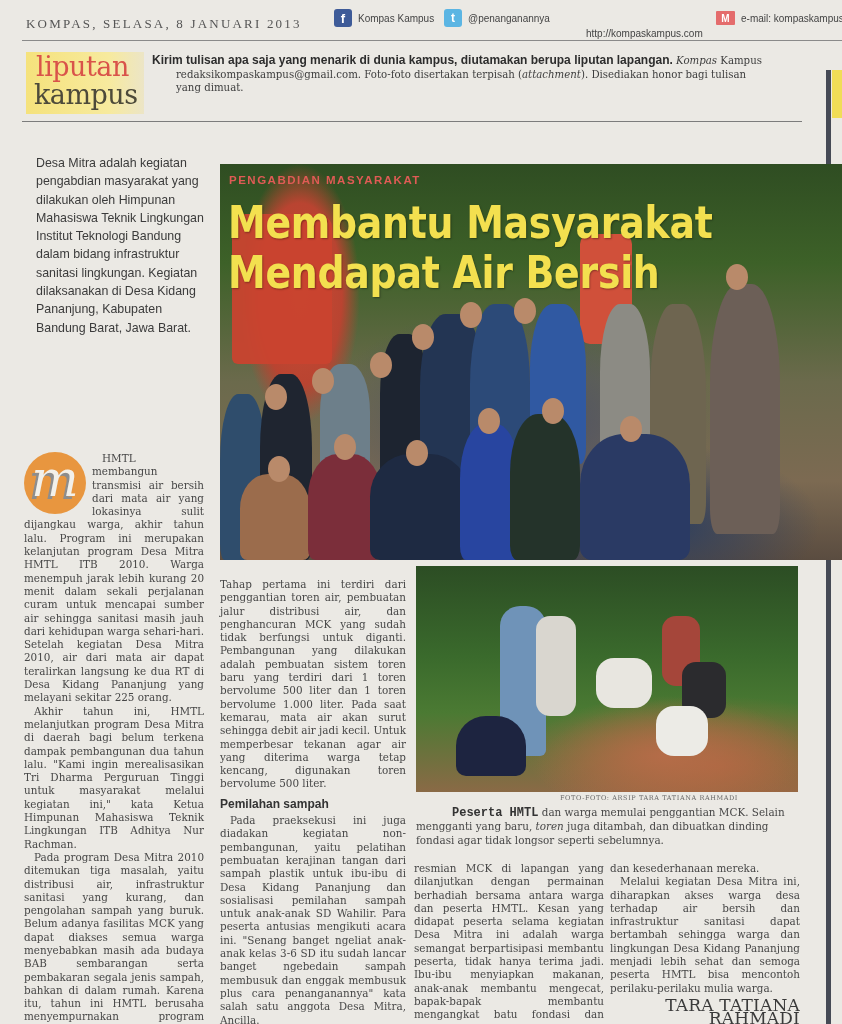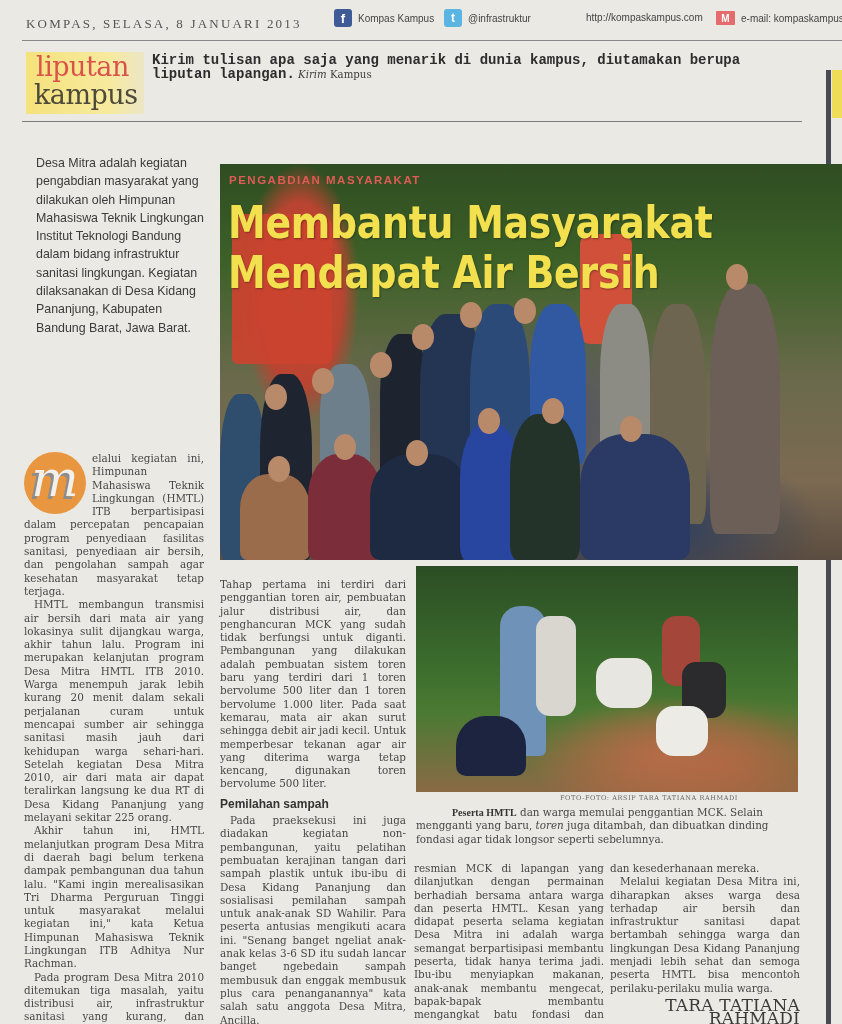--- a/index.html
+++ b/index.html
@@ -30,21 +30,21 @@
   .banner-logo {
     left: 26px; top: 52px; width: 118px; height: 62px;
     background: linear-gradient(90deg, #f5e27c 0%, #f7ea9e 70%, #ece5c6 100%);
   }
   .logo-line1 { position: absolute; left: 10px; top: 0px; font-size: 27px; color: #d9534a;
     font-family: "DejaVu Serif", serif; line-height: 30px; letter-spacing: -0.5px; }
   .logo-line2 { position: absolute; left: 8px; top: 28px; font-size: 27px; color: #4d4a3a;
     font-family: "DejaVu Serif", serif; line-height: 30px; letter-spacing: -0.5px; }
   .banner-text { left: 152px; top: 54px; width: 620px; font-size: 10.2px; line-height: 13.5px;
     color: #3e3e3e; }
-  .banner-text .lead { font-family: Liberation Mono, monospace; font-weight: bold; font-size: 14px; color: #2d2d2d; }
+  .banner-text .lead { font-family: Liberation Sans, sans-serif; font-weight: bold; font-size: 12px; color: #2d2d2d; }
   .banner-text .body { padding-left: 24px; display: block; }
   .banner-rule { left: 22px; top: 121px; width: 780px; height: 1px; background: #7c7c7c; }
   .right-bar { left: 826px; top: 70px; width: 5px; height: 954px; background: #454a55; }
   .right-yellow { left: 832px; top: 70px; width: 10px; height: 48px; background: #f0dd57; }
 
   
   .intro { left: 36px; top: 154px; width: 172px; font-family: "Liberation Sans", sans-serif;
     font-weight: normal; font-size: 12.4px; line-height: 18.3px; color: #3b3b3b; }
 
   
@@ -88,55 +88,56 @@
   
   .photo-second { left: 416px; top: 566px; width: 382px; height: 226px; overflow: hidden;
     background:
       radial-gradient(ellipse 140px 60px at 250px 190px, #b56c48 0%, transparent 100%),
       radial-gradient(ellipse 180px 70px at 300px 200px, #a9653f 0%, transparent 100%),
       linear-gradient(180deg, #2c4d24 0%, #3a6a2c 40%, #4b7a33 65%, #8a6a46 100%);
   }
   .photo-credit { left: 560px; top: 794px; font-size: 6.5px; letter-spacing: 0.6px; color: #666;
     font-family: "DejaVu Serif", serif; }
   .caption { left: 416px; top: 806px; width: 390px; font-size: 10.4px; line-height: 13.3px; color: #474747; }
-  .caption b { font-family: Liberation Serif, serif; font-size: 10px; color: #333; padding-left: 36px; }
+  .caption b { font-family: Liberation Mono, monospace; font-size: 12px; color: #333; padding-left: 36px; }
 
   .byline { text-align: right; margin-top: 4px; }
   .byline .name { font-size: 17px; color: #3a3a3a; letter-spacing: 0.2px; }
   .byline .aff { font-style: italic; font-size: 10.8px; line-height: 13.5px; }
 </style>
 </head>
 <body>
 
 <div class="abs masthead-date">KOMPAS, SELASA, 8 JANUARI 2013</div>
 
 <div class="abs social" style="left:334px;">
   <span class="ico ico-fb">f</span>
   <span>Kompas Kampus</span>
 </div>
 <div class="abs social" style="left:444px;">
   <span class="ico ico-tw">t</span>
-  <span>@infrastruktur</span>
-</div>
-<div class="abs social" style="left:586px; top:12px;">
+  <span>@penanganannya</span>
+</div>
+<div class="abs social" style="left:586px; top:28px;">
   <span>http://kompaskampus.com</span>
 </div>
 <div class="abs social" style="left:716px; top:11px;">
   <span class="ico ico-mail">M</span>
   <span style="white-space:nowrap;">e-mail: kompaskampus@kom</span>
 </div>
 <div class="abs header-rule"></div>
 
 <div class="abs banner-logo">
   <div class="logo-line1">liputan</div>
   <div class="logo-line2">kampus</div>
 </div>
 <div class="abs banner-text">
   <span class="lead">Kirim tulisan apa saja yang menarik di dunia kampus, diutamakan berupa liputan lapangan.</span>
-  <i>Kirim</i><span> Kampus</span>
+  <i>Kompas</i><span> Kampus</span>
+  <span class="body"><span>redaksikompaskampus@gmail.com. Foto-foto disertakan terpisah (</span><i>attachment</i><span>). Disediakan honor bagi tulisan yang dimuat.</span></span>
 </div>
 <div class="abs banner-rule"></div>
 <div class="abs right-bar"></div>
 <div class="abs right-yellow"></div>
 
 <div class="abs intro">Desa Mitra adalah kegiatan pengabdian masyarakat yang dilakukan oleh Himpunan Mahasiswa Teknik Lingkungan Institut Teknologi Bandung dalam bidang infrastruktur sanitasi lingkungan. Kegiatan dilaksanakan di Desa Kidang Pananjung, Kabupaten Bandung Barat, Jawa Barat.</div>
 
 <div class="abs photo-main">
   <div class="abs tank1"></div>
   <div class="abs tank2"></div>
@@ -191,21 +192,20 @@
 <div class="abs caption">
   <b>Peserta HMTL</b><span> dan warga memulai penggantian MCK. Selain mengganti yang baru, </span><i>toren</i><span> juga ditambah, dan dibuatkan dinding fondasi agar tidak longsor seperti sebelumnya.</span>
 </div>
 
 <div class="abs col col1">
   <div class="dropcap-wrap">
     <div class="dropcap">
         <span>m</span>
       </div>
   </div>
-  <p class="noindent">elalui kegiatan ini, Himpunan Mahasiswa Teknik Lingkungan (HMTL) ITB berpartisipasi dalam percepatan pencapaian program penyediaan fasilitas sanitasi, penyediaan air bersih, dan pengolahan sampah agar kesehatan masyarakat tetap terjaga.</p>
   <p>HMTL membangun transmisi air bersih dari mata air yang lokasinya sulit dijangkau warga, akhir tahun lalu. Program ini merupakan kelanjutan program Desa Mitra HMTL ITB 2010. Warga menempuh jarak lebih kurang 20 menit dalam sekali perjalanan curam untuk mencapai sumber air sehingga sanitasi masih jauh dari kehidupan warga sehari-hari. Setelah kegiatan Desa Mitra 2010, air dari mata air dapat teralirkan langsung ke dua RT di Desa Kidang Pananjung yang melayani sekitar 225 orang.</p>
   <p>Akhir tahun ini, HMTL melanjutkan program Desa Mitra di daerah bagi belum terkena dampak pembangunan dua tahun lalu. "Kami ingin merealisasikan Tri Dharma Perguruan Tinggi untuk masyarakat melalui kegiatan ini," kata Ketua Himpunan Mahasiswa Teknik Lingkungan ITB Adhitya Nur Rachman.</p>
   <p>Pada program Desa Mitra 2010 ditemukan tiga masalah, yaitu distribusi air, infrastruktur sanitasi yang kurang, dan pengolahan sampah yang buruk. Belum adanya fasilitas MCK yang dapat diakses semua warga menyebabkan masih ada budaya BAB sembarangan serta pembakaran segala jenis sampah, bahkan di dalam rumah. Karena itu, tahun ini HMTL berusaha menyempurnakan program sanitasi bersih sebelumnya.</p>
 
 </div>
 
 <div class="abs col col2">
   <p class="noindent">Tahap pertama ini terdiri dari penggantian toren air, pembuatan jalur distribusi air, dan penghancuran MCK yang sudah tidak berfungsi untuk diganti. Pembangunan yang dilakukan adalah pembuatan sistem toren baru yang terdiri dari 1 toren bervolume 500 liter dan 1 toren bervolume 1.000 liter. Pada saat kemarau, mata air akan surut sehingga debit air jadi kecil. Untuk memperbesar tekanan agar air yang diterima warga tetap kencang, digunakan toren bervolume 500 liter.</p>
   <div class="subhead">Pemilahan sampah</div>
   <p>Pada praeksekusi ini juga diadakan kegiatan non-pembangunan, yaitu pelatihan pembuatan kerajinan tangan dari sampah plastik untuk ibu-ibu di Desa Kidang Pananjung dan sosialisasi pemilahan sampah untuk anak-anak SD Wahilir. Para peserta antusias mengikuti acara ini. "Senang banget ngeliat anak-anak kelas 3-6 SD itu sudah lancar banget ngebedain sampah membusuk dan enggak membusuk plus cara penanganannya" kata salah satu anggota Desa Mitra, Ancilla.</p>

